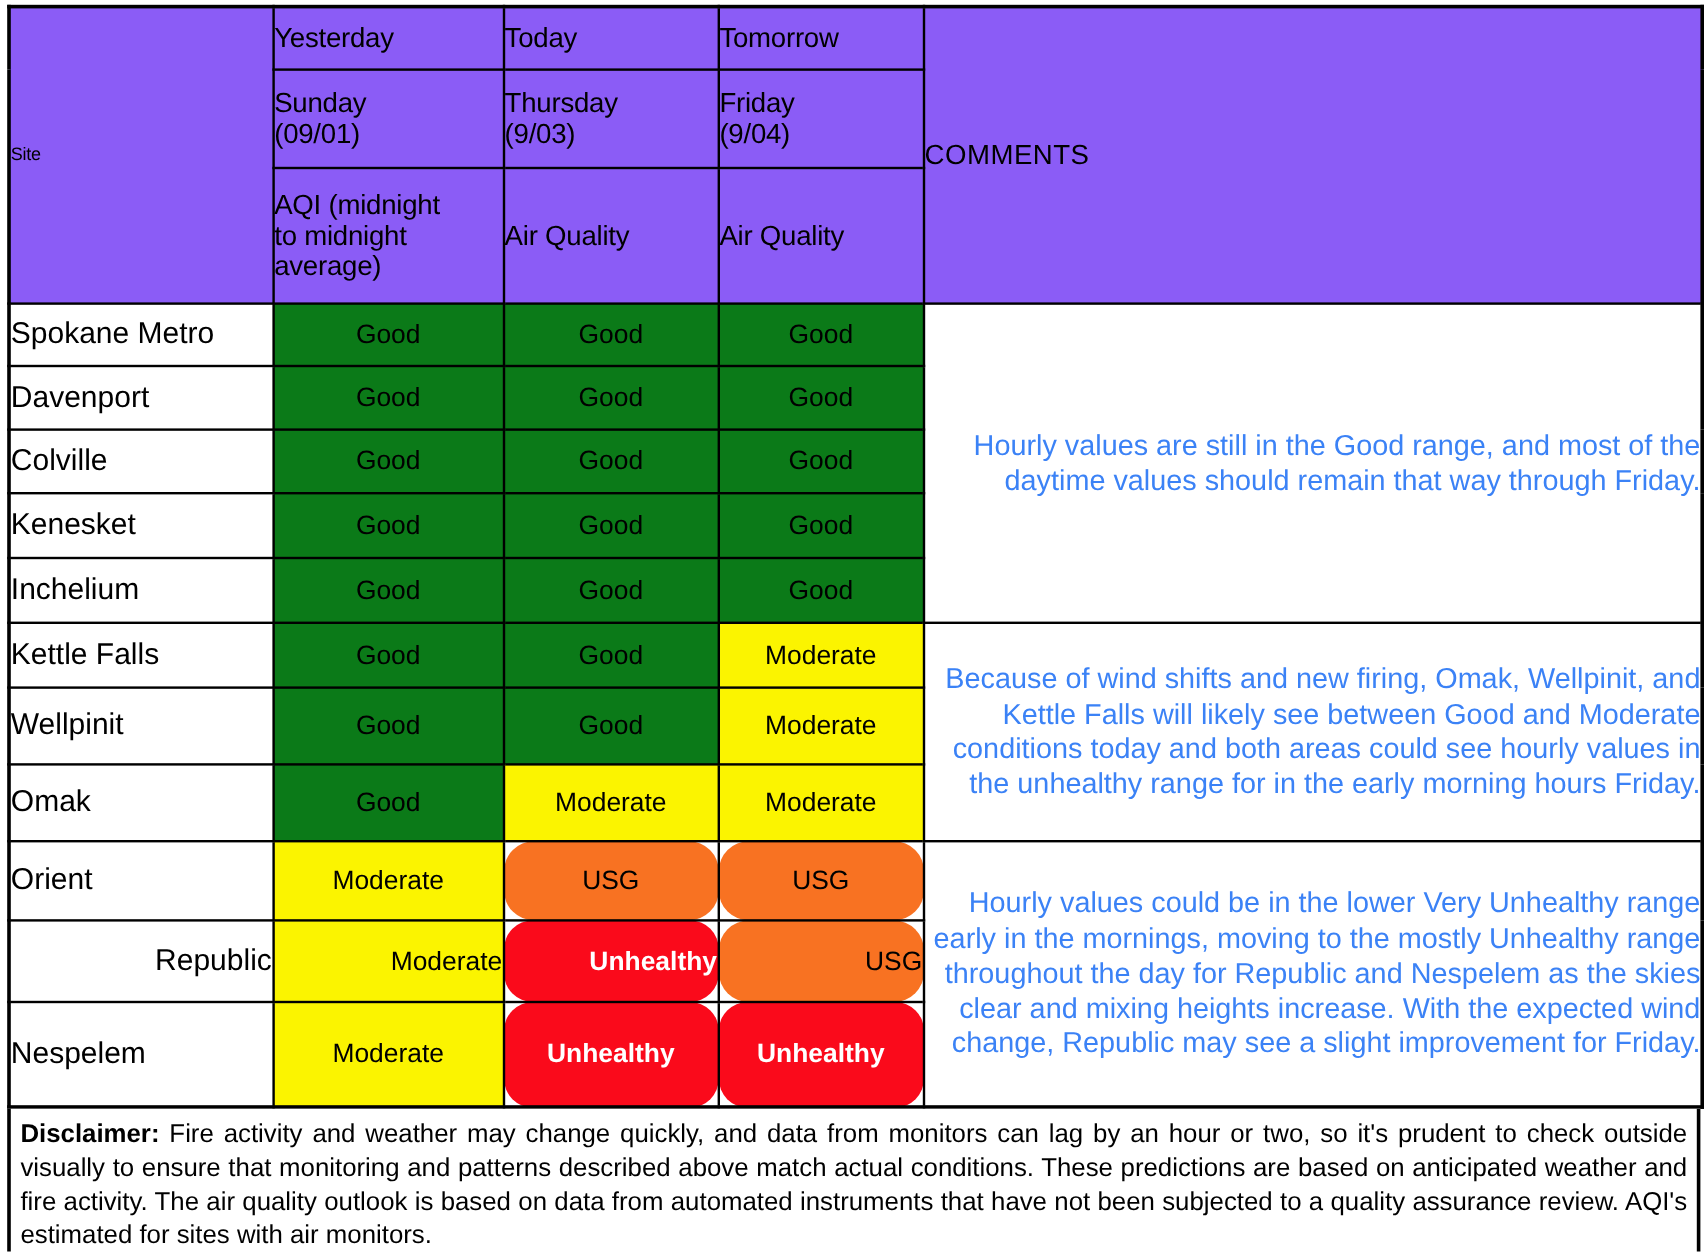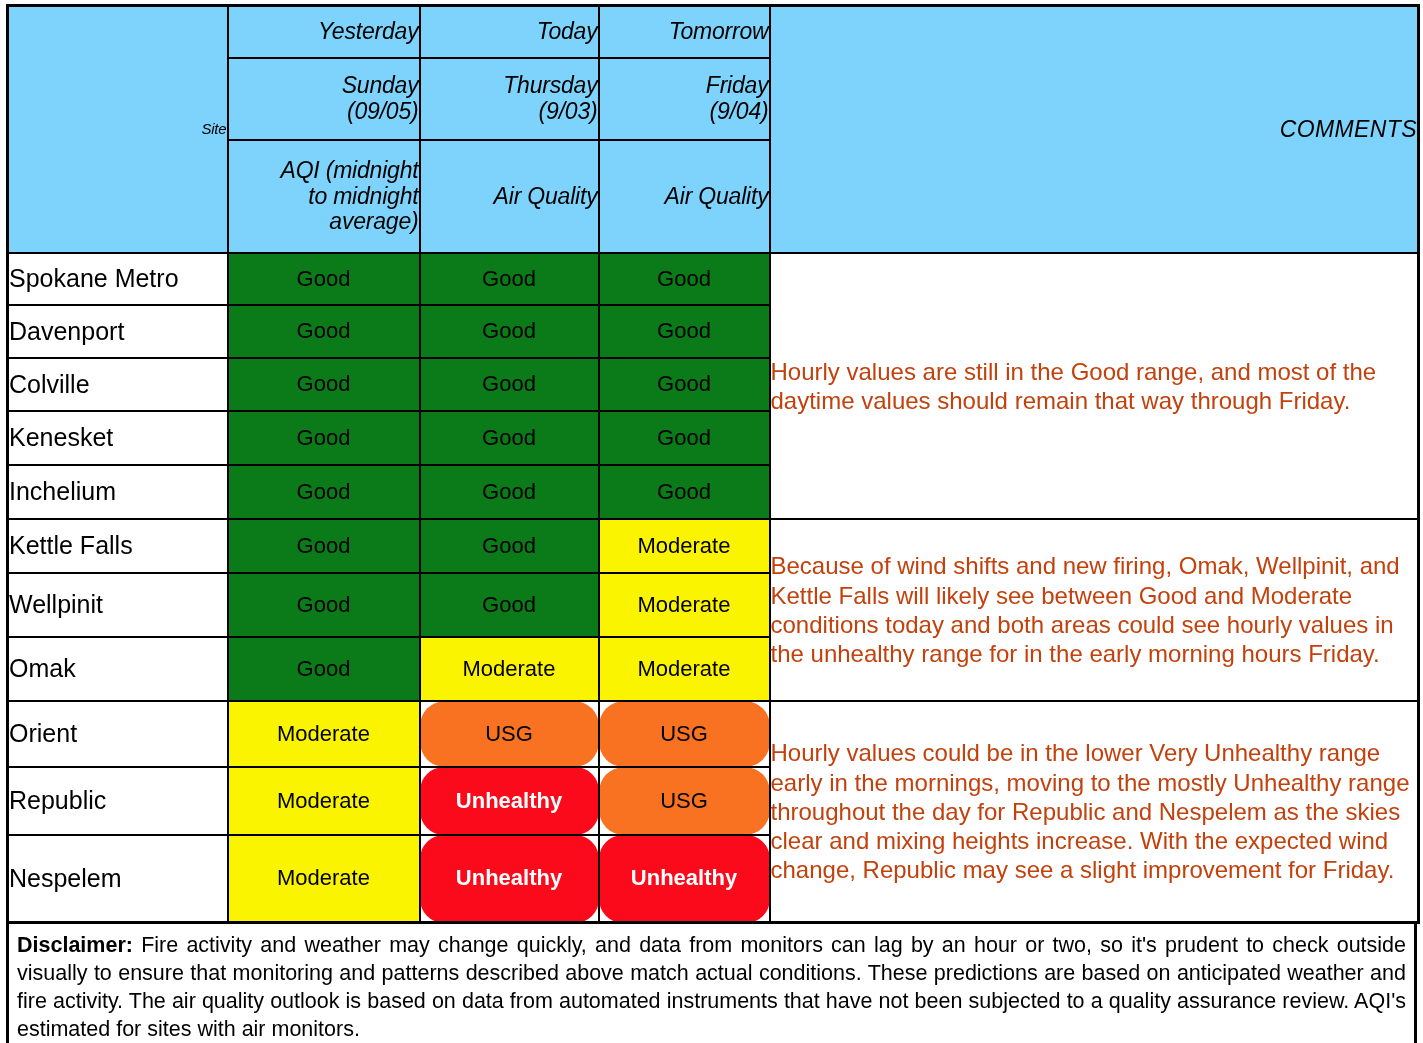--- a/index.html
+++ b/index.html
@@ -31,28 +31,27 @@
 
   table.aqi td, table.aqi th {
     border: 2px solid #000;
     padding: 0;
     vertical-align: middle;
     font-weight: normal;
   }
 
   
   .hdr {
-    text-align: right;
+    text-align: left;
     font-weight: bold;
     font-size: 23px;
     line-height: 1.12;
-    background: #7dd3fc;
+    background: #8b5cf6;
     color: #000;
     letter-spacing: -0.2px;
-    font-style: italic;
   }
   .hdr-site { font-size: 15px; }
   .hdr-comments { font-size: 23px; letter-spacing: 0.4px; }
 
   .h-r1 { height: 50px; }
   .h-r2 { height: 80px; }
   .h-r3 { height: 111px; }
 
   
   .site {
@@ -72,26 +71,26 @@
     line-height: 1.1;
   }
   .val.good      { background: #0B7A18; margin-left: 20px; }
   .val.moderate  { background: #FBF400; }
   .val.usg       { background: #F87222; border-radius: 25px; }
   .val.unhealthy { background: #FA0A1B; color: #ffffff; font-weight: bold; border-radius: 24px; }
   .val.unhealthy, .val.usg { }
 
   
   .comments {
-    text-align: left;
+    text-align: right;
     font-size: 24px;
     line-height: 1.22;
     padding: 2px 8px;
     background: #fff;
-    color: #c2410c;
+    color: #3b82f6;
   }
 
   
   .disclaimer-wrap {
     width: 1411px;
     box-sizing: border-box;
     border: 3px solid #000;
     border-top: none;
     background: #fff;
     padding: 8px 8px 6px 8px;
@@ -101,21 +100,21 @@
     color: #000;
   }
   .disclaimer-wrap b { font-weight: bold; }
 
   
   .r-a { height: 50px; }
   .r-b { height: 51px; }
   .r-c { height: 52px; }
   .r-d { height: 62px; }
   .r-e { height: 64px; }
-  .r-f { height: 66px; }
+  .r-f { height: 66px; text-align: right; }
   .r-g { height: 85px; }
 </style>
 </head>
 <body>
 
 <div class="sheet">
 
   <table class="aqi">
     <colgroup>
       <col style="width:220px">
@@ -130,21 +129,21 @@
         <td class="hdr hdr-site" rowspan="3">Site</td>
         <td class="hdr h-r1">Yesterday</td>
         <td class="hdr h-r1">Today</td>
         <td class="hdr h-r1">Tomorrow</td>
         <td class="hdr hdr-comments" rowspan="3">COMMENTS</td>
       </tr>
 
       <tr>
         <td class="hdr h-r2">
           <div>Sunday</div>
-          <div>(09/05)</div>
+          <div>(09/01)</div>
         </td>
         <td class="hdr h-r2">
           <div>Thursday</div>
           <div>(9/03)</div>
         </td>
         <td class="hdr h-r2">
           <div>Friday</div>
           <div>(9/04)</div>
         </td>
       </tr>

